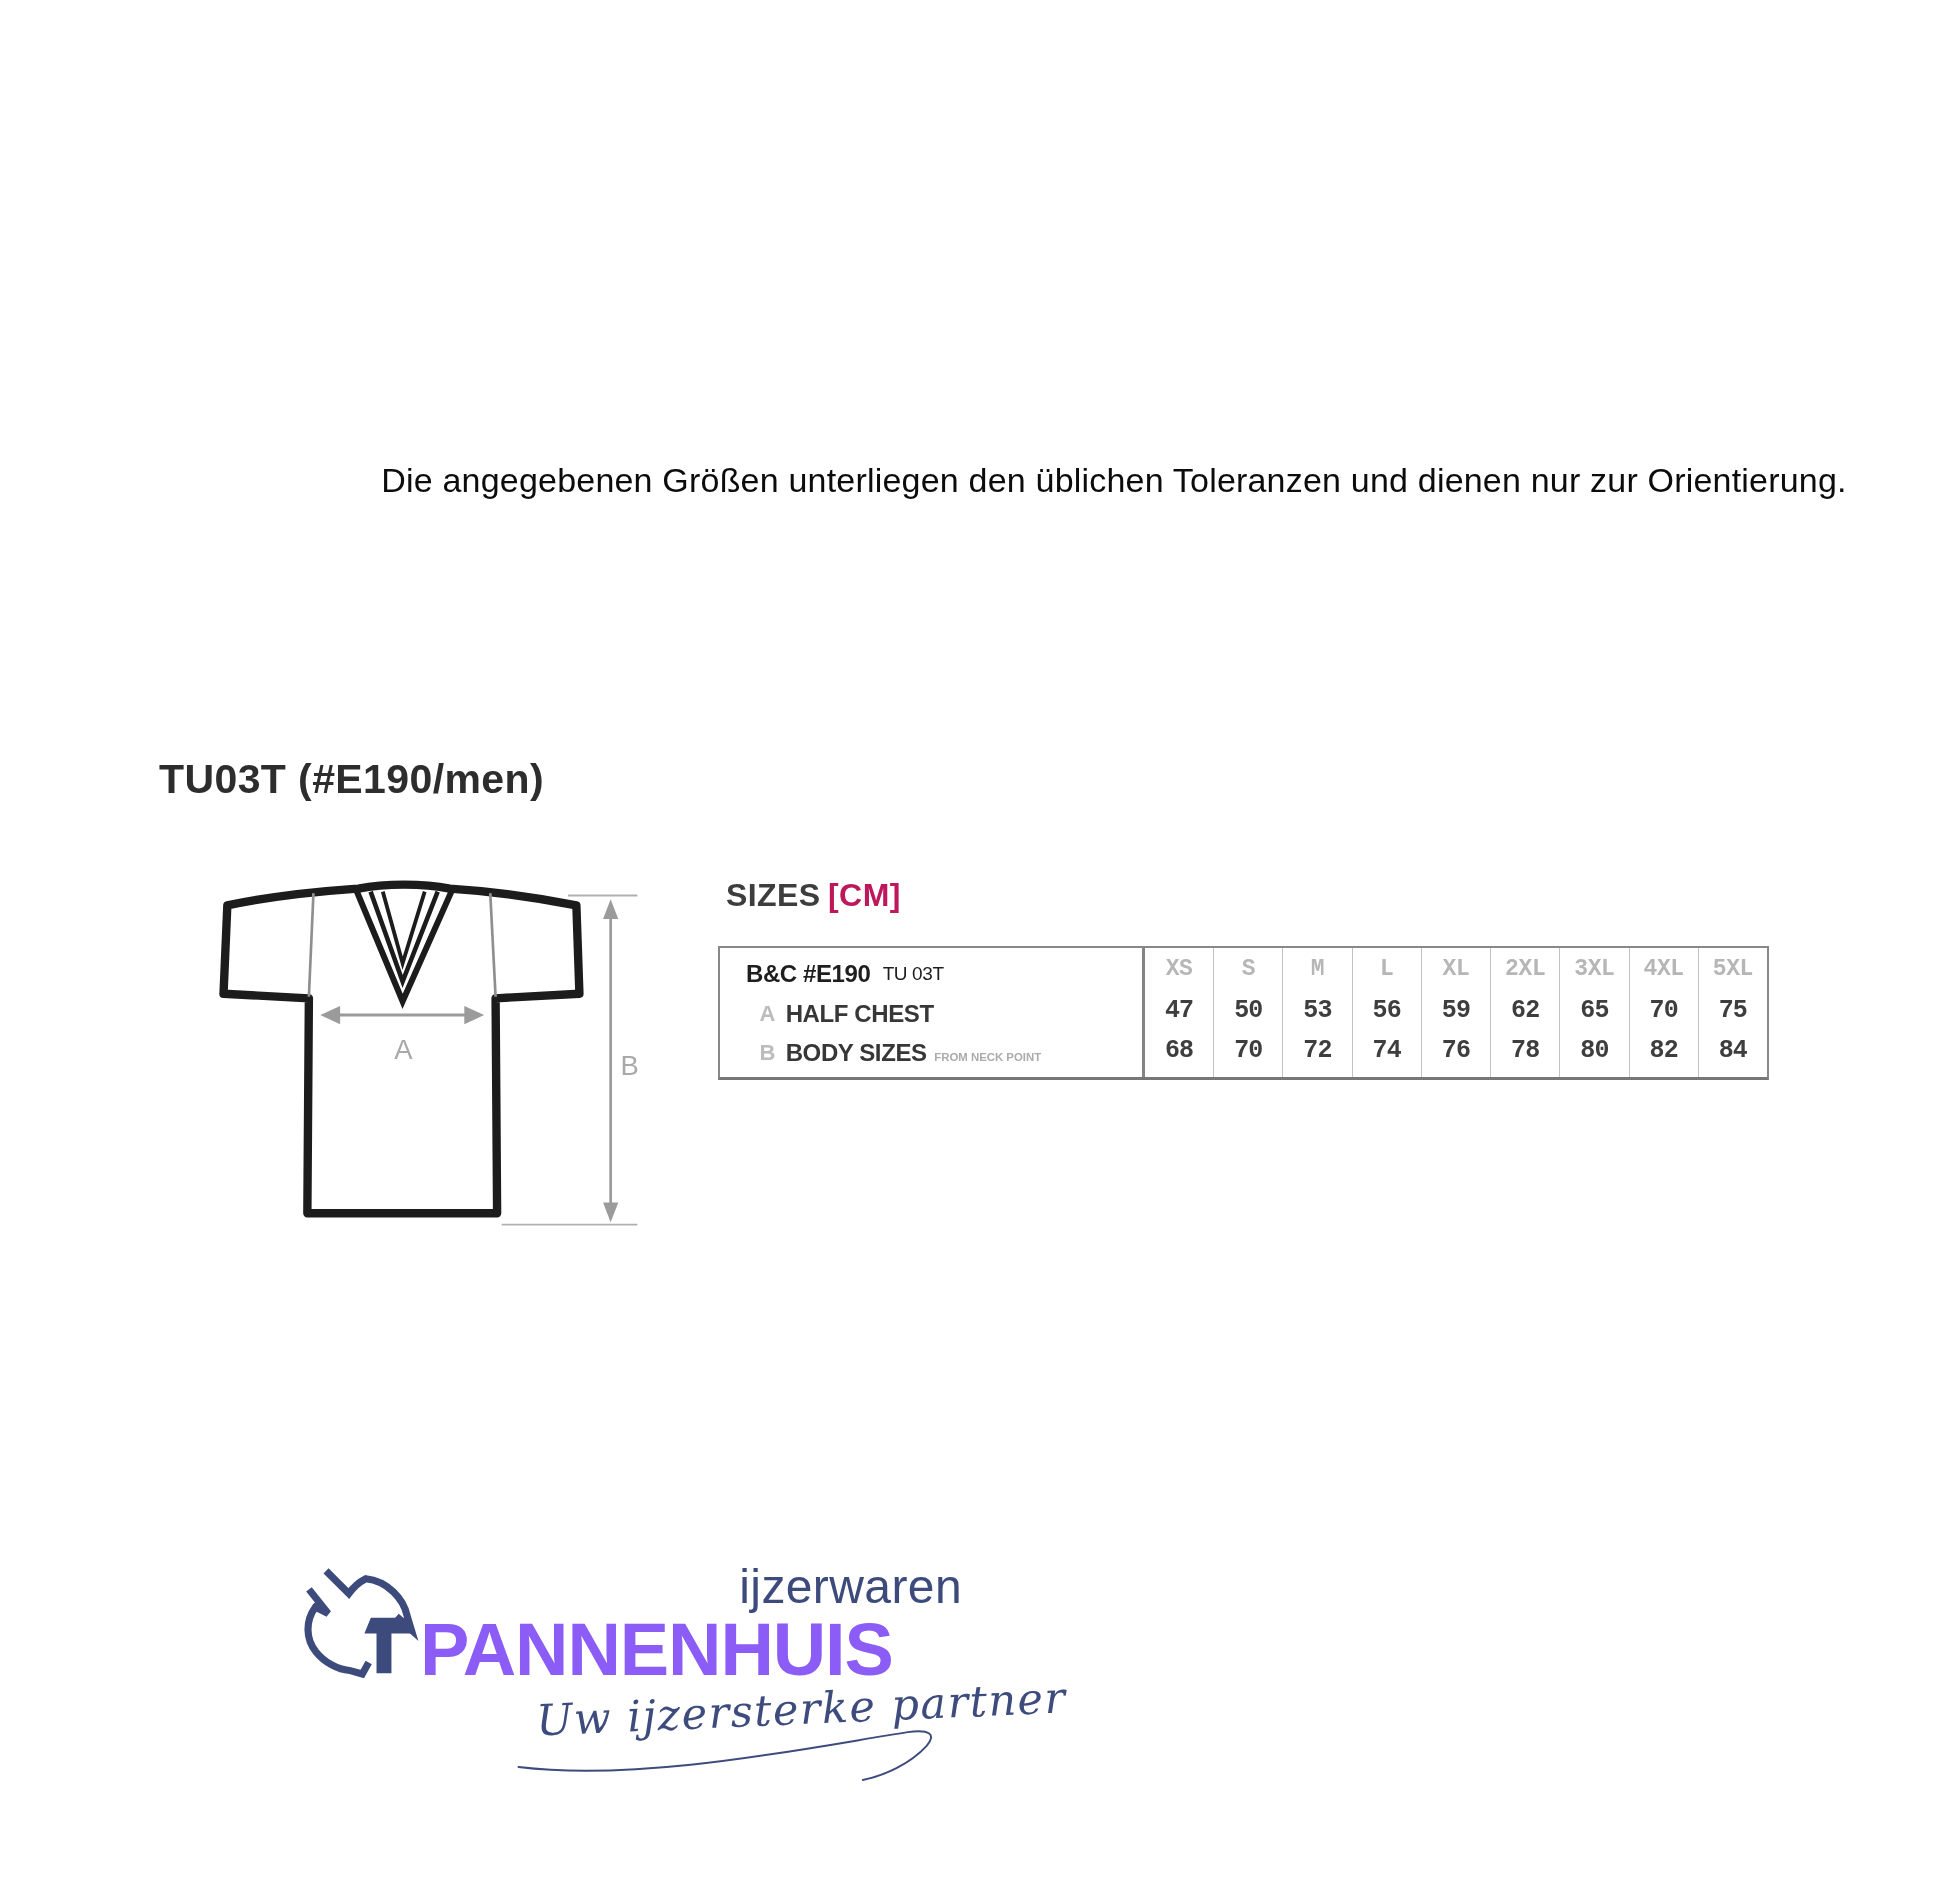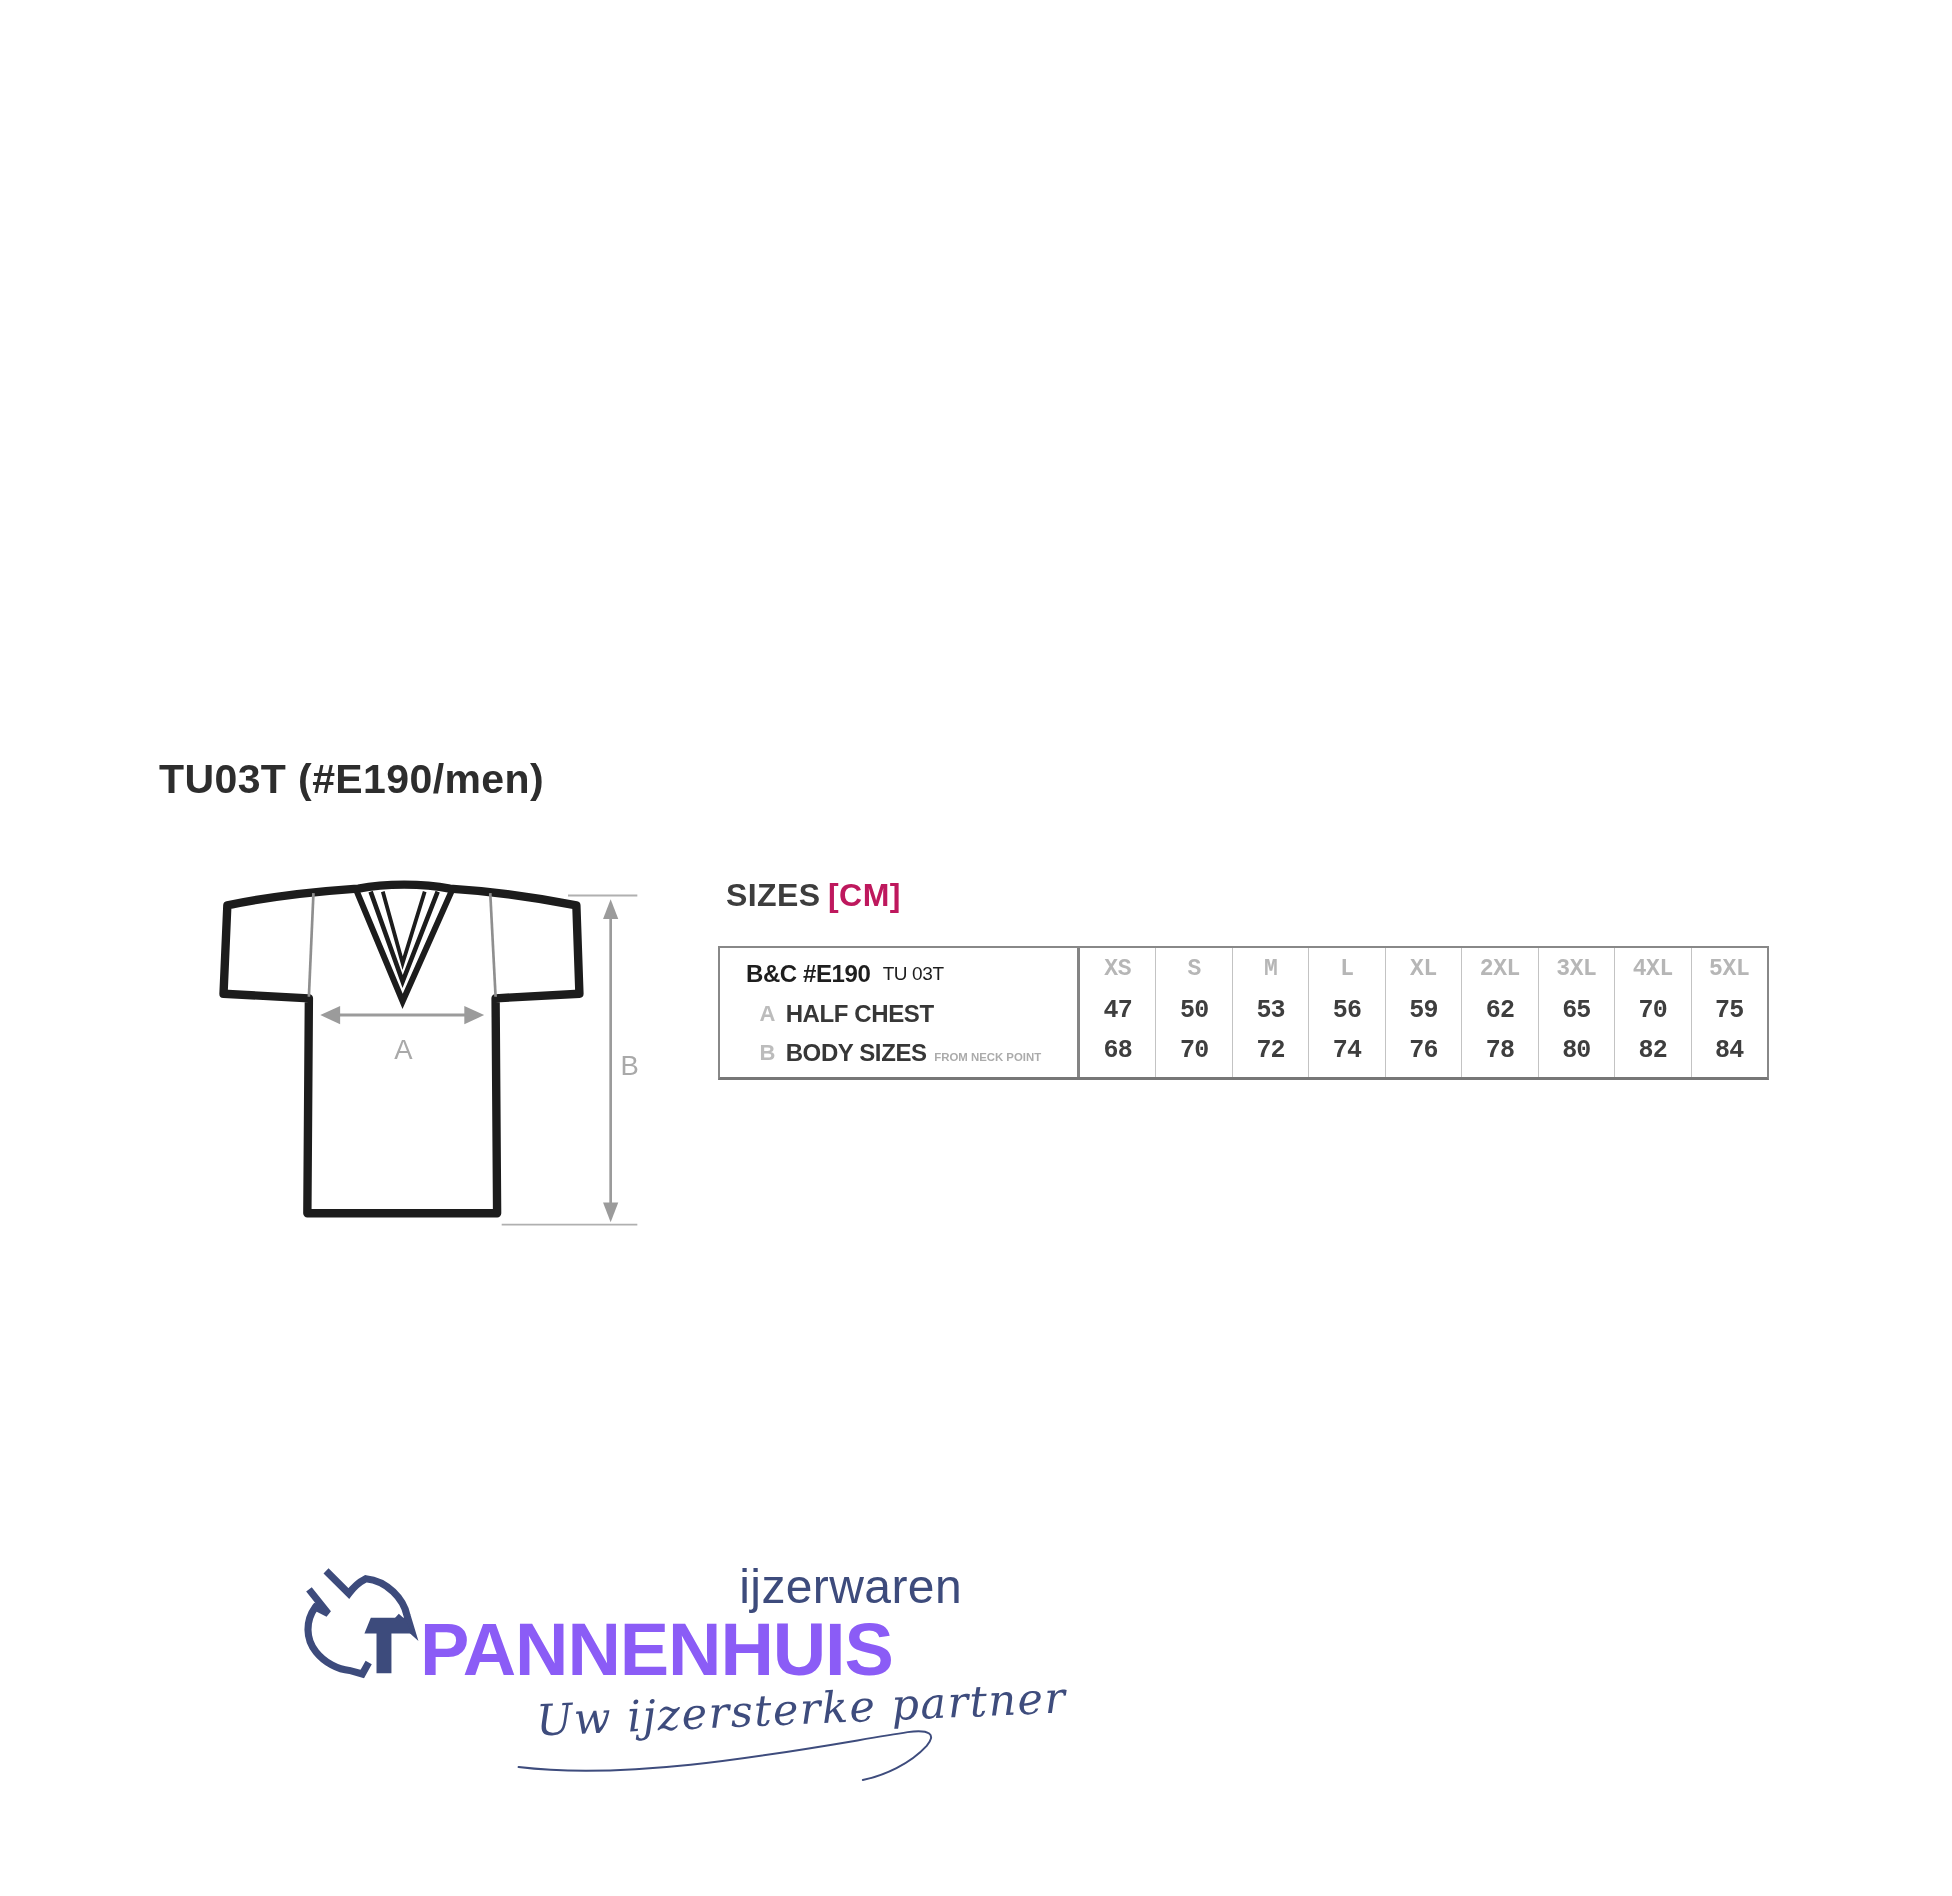--- a/index.html
+++ b/index.html
@@ -13,21 +13,21 @@
   
   .product-title{left:159px;top:756px;font-size:41px;font-weight:700;color:#2d2d2d;letter-spacing:0.4px;}
 
   
   .sizes-heading{left:726px;top:877px;font-size:32px;font-weight:700;color:#3d3d3d;letter-spacing:0.4px;}
   .sizes-heading .unit{color:#be185d;font-weight:600;margin-left:7.6px;}
 
   
   .size-table{left:718px;top:946px;width:1051px;height:134px;box-sizing:border-box;
     border:2.3px solid #888888;border-bottom:3.8px solid #777777;display:flex;background:#fff;}
-  .label-col{width:360px;box-sizing:border-box;border-right:3.1px solid #848484;
+  .label-col{width:425px;box-sizing:border-box;border-right:3.1px solid #848484;
     display:flex;flex-direction:column;padding:6.9px 0 4.6px 26px;}
   .label-col .l1{height:40px;display:flex;align-items:center;}
   .label-col .l2{height:40px;display:flex;align-items:center;}
   .label-col .l3{height:40px;display:flex;align-items:center;}
   .code{font-size:24px;font-weight:700;color:#1e1e1e;letter-spacing:-0.4px;}
   .model{font-size:19px;font-weight:400;color:#1e1e1e;margin-left:12.2px;letter-spacing:-0.4px;}
   .rowkey{font-size:22px;font-weight:700;color:#bcbcbc;width:29px;text-align:right;margin-right:10.7px;letter-spacing:-0.4px;}
   .rowlabel{font-size:24px;font-weight:700;color:#373737;letter-spacing:-0.4px;}
   .rownote{font-size:11.4px;font-weight:700;color:#ababab;margin-left:7.6px;margin-top:7.6px;letter-spacing:0;}
   .size-cols{flex:1;display:flex;}
@@ -43,20 +43,21 @@
   .brand-main{left:420px;top:1607px;font-size:74px;font-weight:700;color:#8b5cf6;letter-spacing:-1.1px;}
   .tagline{left:536px;top:1684px;font-size:43px;font-style:italic;color:#3e4c7d;
     font-family:"DejaVu Serif","Liberation Serif",serif;transform:rotate(-2.5deg);letter-spacing:1.5px;white-space:nowrap;}
 
   svg text{font-family:"Liberation Sans","DejaVu Sans",sans-serif;}
 </style>
 </head>
 <body>
 
 <div class="abs disclaimer">
+  <div>Die angegebenen Größen unterliegen den üblichen Toleranzen und dienen nur zur Orientierung.</div>
 </div>
 
 <div class="abs product-title">TU03T (#E190/men)</div>
 
 <svg class="abs" style="left:206px;top:870px;" width="442" height="374" viewBox="0 0 580 490">
 
   <path d="M 28,46 C 105,30 172,26 200,24 C 235,17 285,17 320,24 C 352,26 415,32 486,46
            L 490,162 L 380,168 L 382,450 L 133,450 L 135,168 L 23,162 Z" fill="#ffffff" stroke="#1c1c1c" stroke-width="11" stroke-linejoin="round"></path>
 
   <path d="M 141,30 L 135,166" stroke="#8f8f8f" stroke-width="3.5" fill="none"></path>

